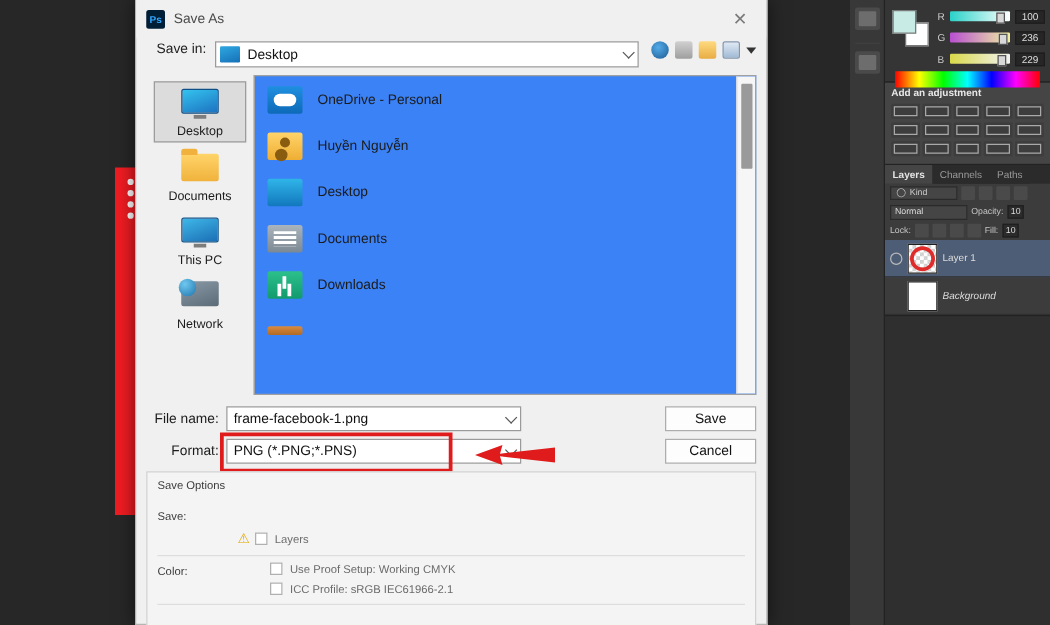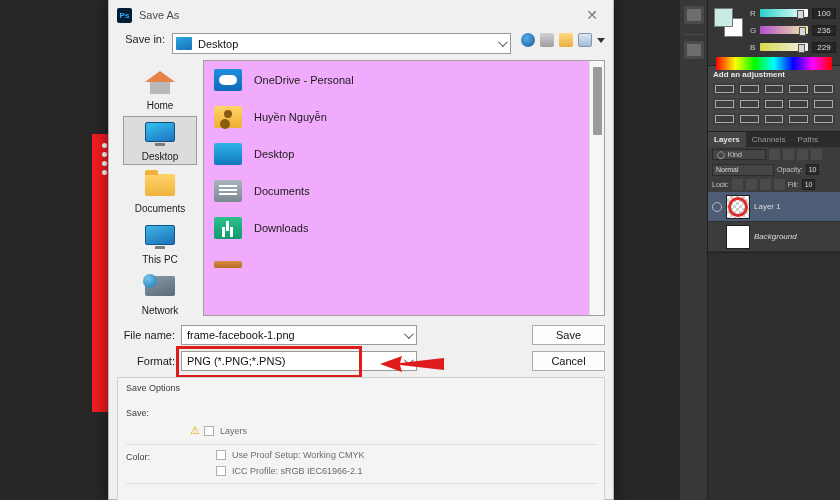--- a/index.html
+++ b/index.html
@@ -173,21 +173,21 @@
   .ico-folder::before { content: ""; position: absolute; left: 0; top: -4px; width: 13px; height: 5px;
                         background: #f0b23c; border-radius: 2px 2px 0 0; }
   .ico-pc { width: 30px; height: 20px; background: linear-gradient(160deg,#3fb7e8,#1b6fb5);
             border: 1px solid #12548c; margin: 2px auto 0; border-radius: 2px; }
   .ico-net { width: 30px; height: 20px; background: linear-gradient(160deg,#8a9aa6,#5b6b78);
              border-radius: 2px; margin: 2px auto 0; position: relative; }
   .ico-net::after { content: ""; position: absolute; left: -2px; top: -2px; width: 14px; height: 14px;
                     border-radius: 50%; background: radial-gradient(circle at 35% 30%, #6fc8f0, #1f74ac); }
 
   .filelist {
-    flex: 1; background: #f0abfc; border: 1px solid #a0a0a0; position: relative; overflow: hidden;
+    flex: 1; background: #3b82f6; border: 1px solid #a0a0a0; position: relative; overflow: hidden;
   }
   .file-row { display: flex; align-items: center; height: 37px; padding-left: 10px; gap: 12px; }
   .file-ico { width: 28px; height: 22px; border-radius: 2px; position: relative; flex: 0 0 auto; }
   .fi-onedrive { background: linear-gradient(#1f8fe0,#0d6ab8); }
   .fi-onedrive::after { content: ""; position: absolute; left: 5px; top: 6px; width: 18px; height: 10px;
                         background: #fff; border-radius: 6px; }
   .fi-user { background: linear-gradient(#ffd469,#efae34); }
   .fi-user::after { content: ""; position: absolute; left: 10px; top: 4px; width: 8px; height: 8px;
                     border-radius: 50%; background: #8a5c10; box-shadow: -3px 10px 0 1px #8a5c10; }
   .fi-desktop { background: linear-gradient(#2fb5e8,#1277bd); }
@@ -392,27 +392,20 @@
         <span class="tb-ico up"></span>
         <span class="tb-ico newf"></span>
         <span class="tb-ico view"></span>
         <span class="tb-arrow"></span>
       </div>
     </div>
 
     <div class="browser">
 
       <div class="places">
-        <div class="place">
-          <div class="place-ico">
-            <div class="ico-home"></div>
-              <div class="ico-home-b"></div>
-          </div>
-          <div class="place-lab">Home</div>
-        </div>
         <div class="place active">
           <div class="place-ico">
             <div class="ico-monitor"></div>
               <div class="ico-monitor-st"></div>
           </div>
           <div class="place-lab">Desktop</div>
         </div>
         <div class="place">
           <div class="place-ico">
             <div class="ico-folder"></div>

